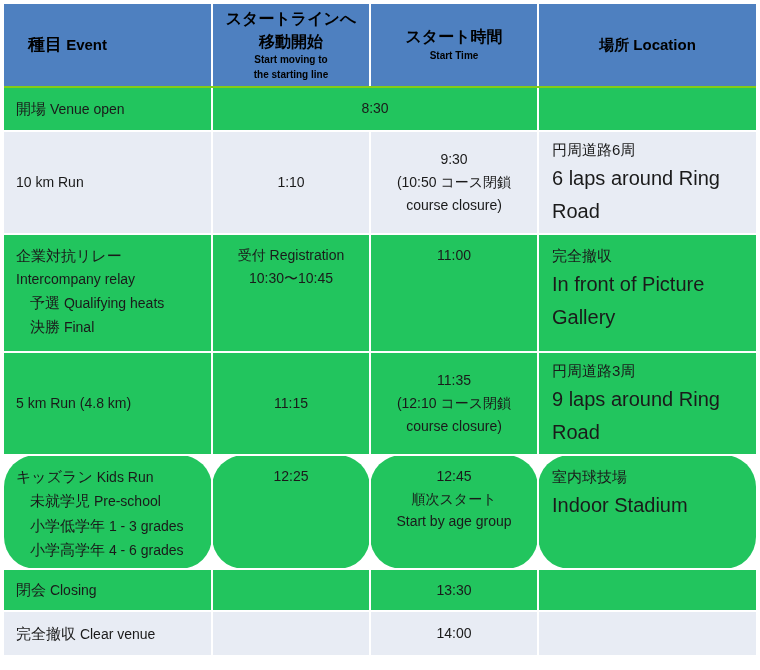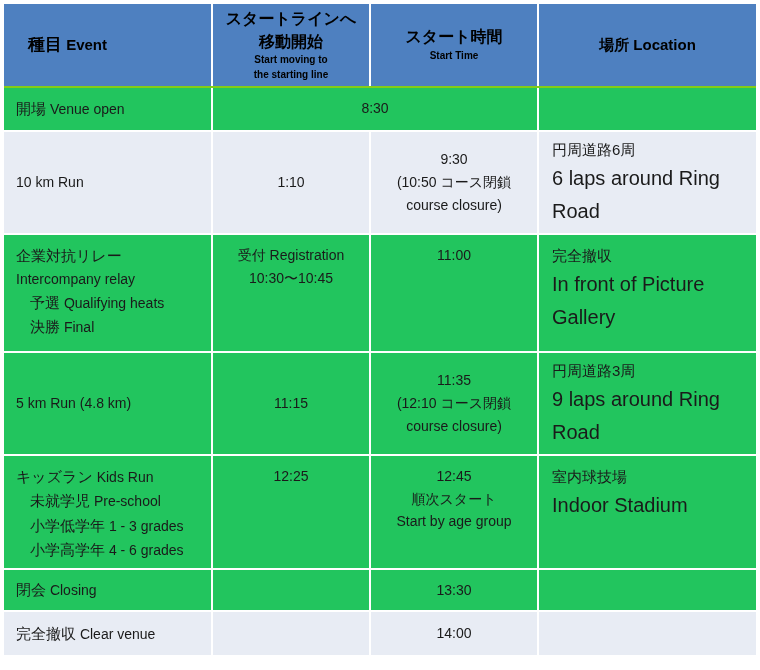--- a/index.html
+++ b/index.html
@@ -99,21 +99,21 @@
   .jp-big { font-size: 15px; }
   .loc-jp { font-size: 15px; display: block; }
   .loc-en { font-size: 20px; display: block; }
 
   
   tr.h-venue td    { height: 30px; }
   tr.h-10km td     { height: 68px; }
   tr.h-relay td    { height: 101px; }
   tr.h-5km td      { height: 68px; }
   tr.h-1km td      { height: 53px; }
-  tr.h-kids td     { height: 96px; }
+  tr.h-kids td     { height: 96px; border-radius: 32px; }
   tr.h-closing td  { height: 28px; }
   tr.h-clear td    { height: 31px; }
 </style>
 </head>
 <body>
 
 <table id="schedule-table">
   <colgroup>
     <col class="c-event">
     <col class="c-move">

